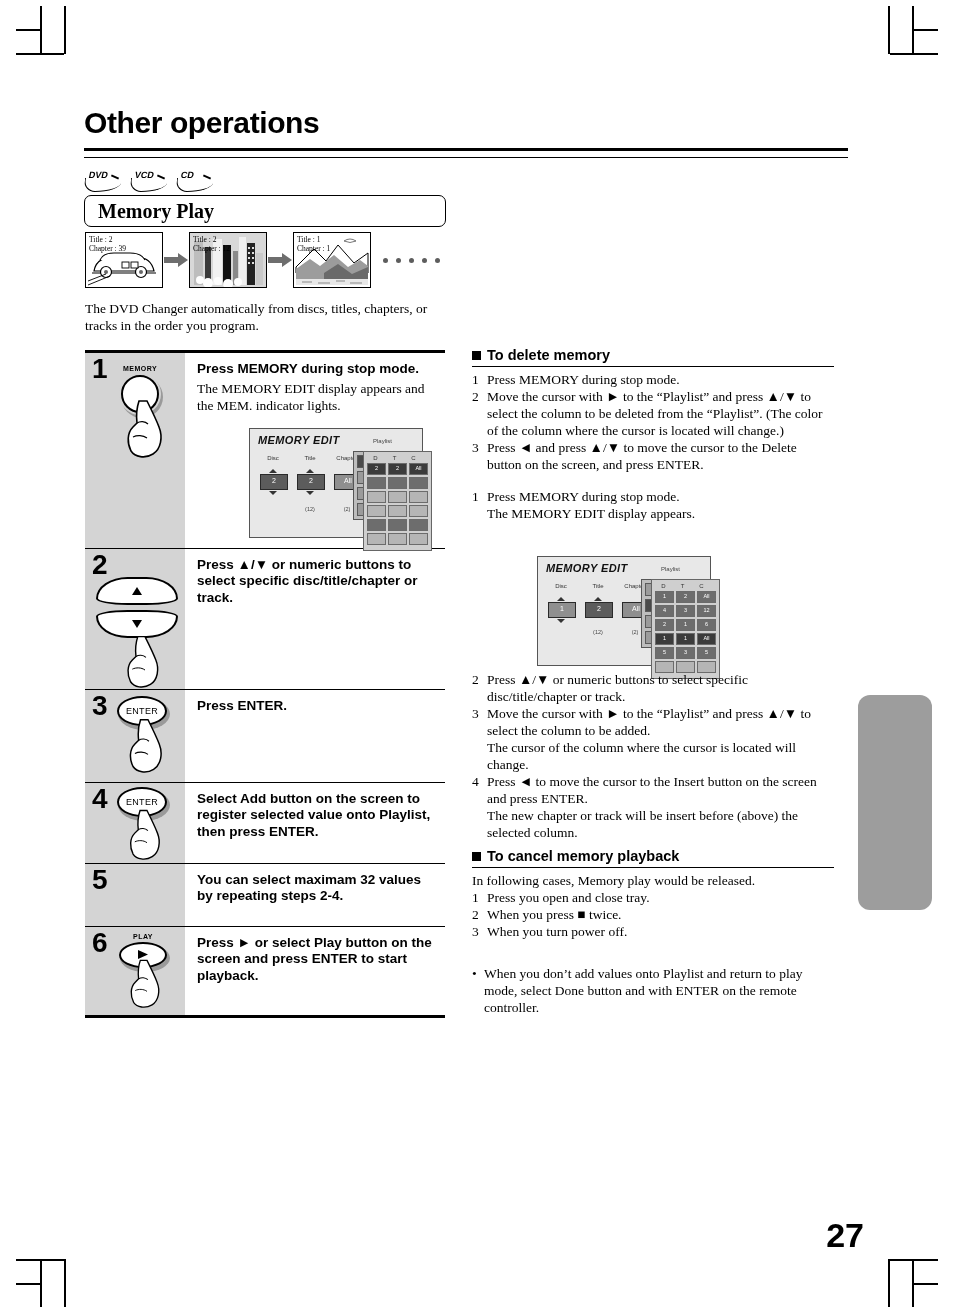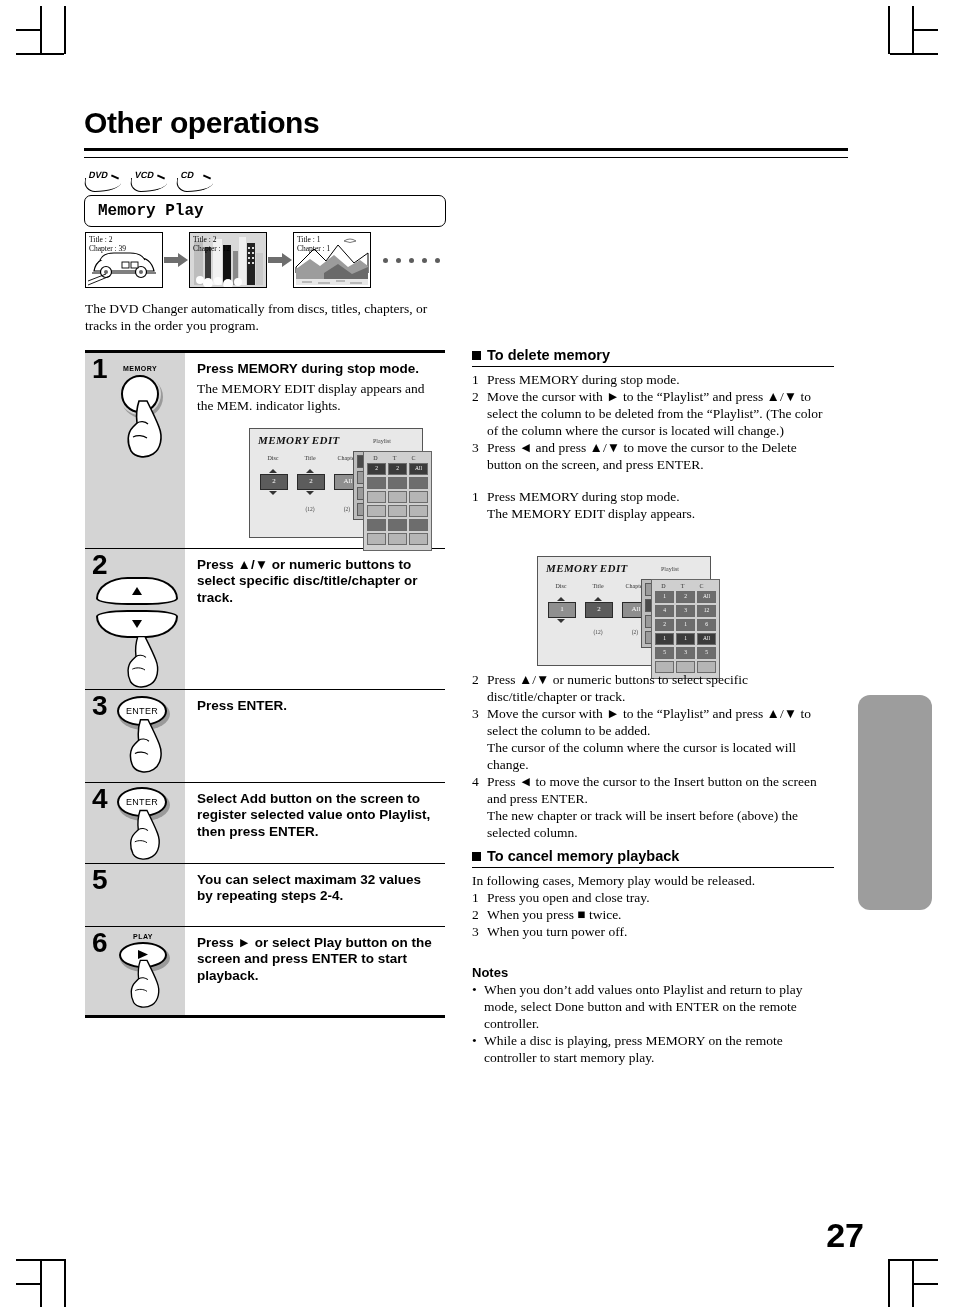--- a/index.html
+++ b/index.html
@@ -45,22 +45,22 @@
     transform:rotate(24deg);
   }
 
   
   #section-box{
     position:absolute;left:84px;top:195px;width:360px;height:30px;
     border:1.6px solid #000;border-radius:7px;
     display:flex;align-items:center;
   }
   #section-box .t{
-    font-family:Liberation Mono, monospace;
-    font-weight:bold;font-size:16px;padding-left:13px;
+    font-family:Liberation Serif, serif;
+    font-weight:bold;font-size:20px;padding-left:13px;
   }
 
   
   #thumbstrip{position:absolute;left:85px;top:232px;display:flex;align-items:center;}
   .thumb{
     width:76px;height:54px;border:1.5px solid #000;background:#a21caf;
     position:relative;overflow:hidden;
   }
   .thumb .cap{
     position:absolute;left:3px;top:2px;z-index:3;
@@ -133,21 +133,21 @@
   .rc-play{
     width:44px;height:22px;border:2px solid #000;border-radius:50%;background:#fff;
     display:flex;align-items:center;justify-content:center;
     box-shadow:2px 3px 0 1px #9a9a9a;
   }
   .hand{position:absolute;}
 
   
   .osd{
     background:#e8e8e8;border:1.5px solid #555;position:relative;
-    font-family:Liberation Serif, serif;
+    font-family:Liberation Sans, sans-serif;
   }
   .osd .osd-title{
     position:absolute;left:8px;top:5px;
     font-style:italic;font-weight:bold;font-size:11px;letter-spacing:.4px;color:#111;
   }
   .osd .pl-title{
     position:absolute;font-size:6px;color:#444;
   }
   .col-group{position:absolute;display:flex;gap:11px;}
   .col{width:26px;text-align:center;position:relative;}
@@ -682,24 +682,22 @@
     </div>
     <p class="plain">In following cases, Memory play would be released.</p>
     <ol class="num">
       <li><span class="n">1</span><span>Press you open and close tray.</span></li>
       <li><span class="n">2</span><span>When you press ■ twice.</span></li>
       <li><span class="n">3</span><span>When you turn power off.</span></li>
     </ol>
   </div>
 
   <div class="rcol" style="top:965px;">
-    <div class="notes-h">Notes</div>
     <ul class="notes">
       <li>When you don’t add values onto Playlist and return to play mode, select Done button and with ENTER on the remote controller.</li>
-      <li>While a disc is playing, press MEMORY on the remote controller to start memory play.</li>
     </ul>
   </div>
 
   <div id="side-tab"></div>
 
   <div id="page-number">27</div>
   <div id="footer-code">SN 29343266 DPC-5.2</div>
 
 </div>
 

